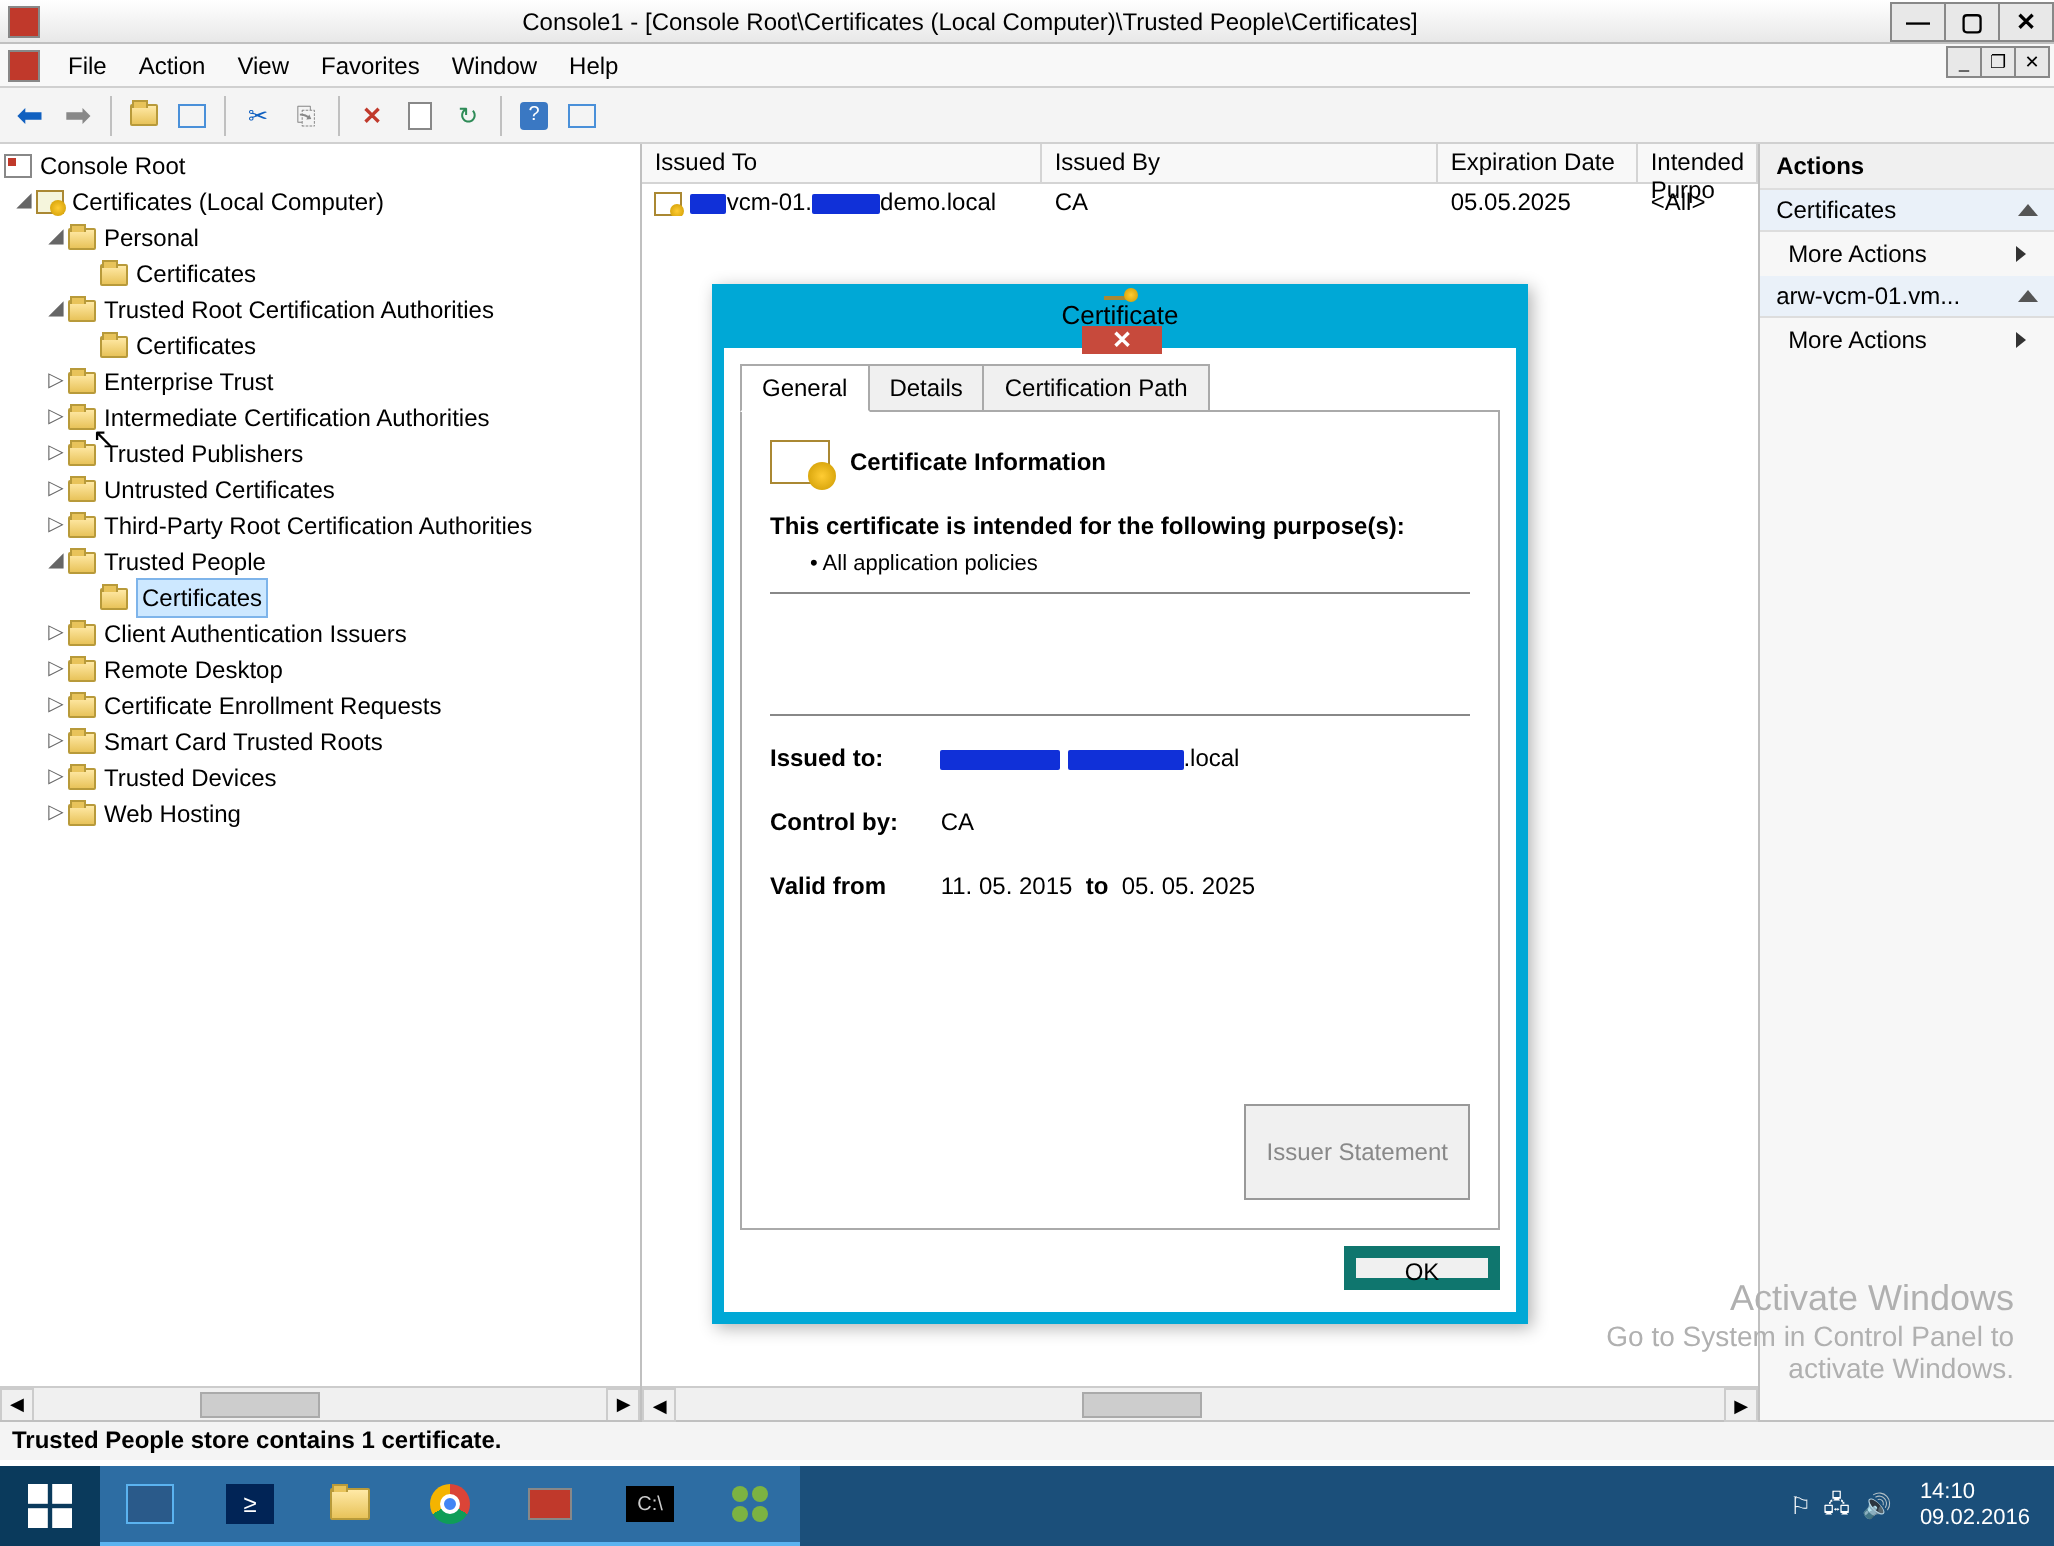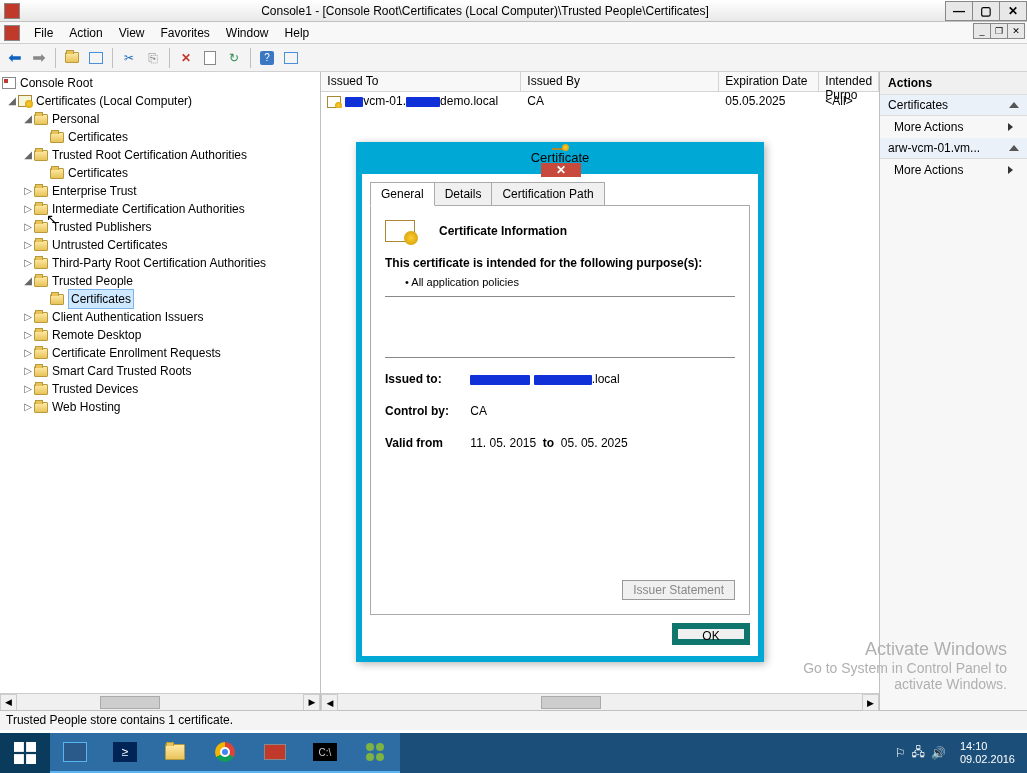--- a/index.html
+++ b/index.html
@@ -43,49 +43,49 @@
 .cert-icon::after{content:"";position:absolute;right:-2px;bottom:-2px;width:7px;height:7px;background:radial-gradient(#ffcc33,#cc9900);border-radius:50%;}
 .redact{display:inline-block;height:10px;background:#1030d8;vertical-align:middle;border-radius:1px;}
 .list-scroll{position:absolute;bottom:0;left:0;right:0;height:17px;background:#f0f0f0;border-top:1px solid #ccc;display:flex;}
 .list-scroll .thumb{position:absolute;left:220px;width:60px;height:13px;top:2px;background:#cdcdcd;border:1px solid #aaa;}
 .list-scroll .arr{width:17px;height:17px;border:1px solid #ccc;background:#f0f0f0;display:flex;align-items:center;justify-content:center;font-size:9px;}
 .list-scroll .arr.right{margin-left:auto;}
 .actions-pane{width:150px;background:#f7f7f7;}
 .actions-pane .hdr{background:#f0f0f0;padding:4px 8px;font-weight:bold;border-bottom:1px solid #ddd;}
 .actions-pane .section-title{background:#eaf1f9;padding:3px 8px;border-bottom:1px solid #ddd;display:flex;justify-content:space-between;align-items:center;}
 .actions-pane .action-item{padding:4px 14px;display:flex;justify-content:space-between;align-items:center;}
-.statusbar{height:20px;border-top:1px solid #c0c0c0;padding:2px 6px;background:#f4f4f4;font-size:12px;}
+.statusbar{height:20px;border-top:1px solid #c0c0c0;padding:2px 6px;background:#f4f4f4;font-size:12px;font-weight:bold;}
 .taskbar{position:absolute;bottom:0;left:0;right:0;height:40px;background:#1b4f7a;display:flex;align-items:center;}
 .task-btn{width:50px;height:40px;display:flex;align-items:center;justify-content:center;}
 .task-btn.active{background:#2d6da3;border-bottom:2px solid #5bb3f0;}
 .start-btn{width:50px;height:40px;background:#0a3a5c;display:flex;align-items:center;justify-content:center;}
 .tray{margin-left:auto;display:flex;align-items:center;padding-right:4px;color:#fff;gap:6px;}
 .tray .clock{text-align:left;font-size:11px;line-height:13px;padding:0 8px;}
 .cert-dialog{position:absolute;left:356px;top:142px;width:408px;height:520px;background:#00a8d6;padding:6px;box-shadow:2px 2px 8px rgba(0,0,0,0.3);}
 .cert-dialog .dlg-title{height:26px;display:flex;align-items:center;color:#000;flex-direction:column;}
 .cert-dialog .dlg-title .t-icon{width:16px;height:14px;margin:0 6px;background:#fff;border:1px solid #aa8833;position:relative;}
 .cert-dialog .dlg-title .t-icon::after{content:"";position:absolute;right:-2px;bottom:-2px;width:7px;height:7px;background:radial-gradient(#ffcc33,#cc9900);border-radius:50%;}
 .cert-dialog .dlg-title .t-text{flex:1;text-align:center;font-size:13px;}
 .cert-dialog .dlg-title .close{width:40px;height:20px;background:#c74a3c;color:#fff;display:flex;align-items:center;justify-content:center;font-weight:bold;margin-right:-2px;margin-top:-2px;}
 .cert-dialog .inner{background:#fff;height:482px;padding:8px;}
 .tabs{display:flex;}
 .tab{padding:4px 10px;border:1px solid #aaa;background:#f0f0f0;font-size:12px;margin-right:-1px;}
 .tab.active{background:#fff;border-bottom:1px solid #fff;position:relative;z-index:1;}
 .tab-content{border:1px solid #aaa;margin-top:-1px;padding:14px;height:410px;position:relative;}
 .cert-info-box{border-bottom:1px solid #888;padding-bottom:8px;margin-bottom:12px;}
-.cert-info-hdr{display:flex;align-items:center;gap:24px;margin-bottom:14px;}
+.cert-info-hdr{display:flex;align-items:center;gap:10px;margin-bottom:14px;}
 .cert-badge{width:30px;height:22px;background:#fff;border:1px solid #aa8833;position:relative;}
 .cert-badge::after{content:"";position:absolute;right:-4px;bottom:-4px;width:14px;height:14px;background:radial-gradient(#ffcc33,#cc9900);border-radius:50%;}
 .cert-info-title{font-weight:bold;font-size:12px;}
 .purpose-line{font-weight:bold;font-size:12px;margin-bottom:6px;}
 .purpose-item{font-size:11px;padding-left:20px;}
 .cert-fields{border-top:1px solid #888;padding-top:14px;margin-top:60px;}
 .cert-field{margin-bottom:18px;font-size:12px;}
 .cert-field b{display:inline-block;width:82px;}
-.issuer-btn{position:absolute;right:14px;bottom:14px;padding:2px 10px;border:1px solid #999;background:#f0f0f0;color:#888;font-size:12px;}
+.issuer-btn{position:absolute;right:14px;bottom:14px;padding:16px 10px;border:1px solid #999;background:#f0f0f0;color:#888;font-size:12px;}
 .ok-btn{float:right;margin-top:8px;width:78px;height:22px;border:6px solid #0f766e;background:#f0f0f0;font-size:12px;}
 .watermark{position:absolute;right:20px;bottom:81px;color:#b0b0b0;font-size:14px;pointer-events:none;text-align:right;}
 .watermark .big{font-size:18px;}
 .tri{display:inline-block;width:0;height:0;}
 .tri-up{border-left:5px solid transparent;border-right:5px solid transparent;border-bottom:6px solid #555;}
 .tri-right{border-top:4px solid transparent;border-bottom:4px solid transparent;border-left:5px solid #333;}
 .cursor-arrow{position:absolute;left:46px;top:211px;font-size:14px;color:#000;pointer-events:none;}
 </style>
 </head>
 <body>

